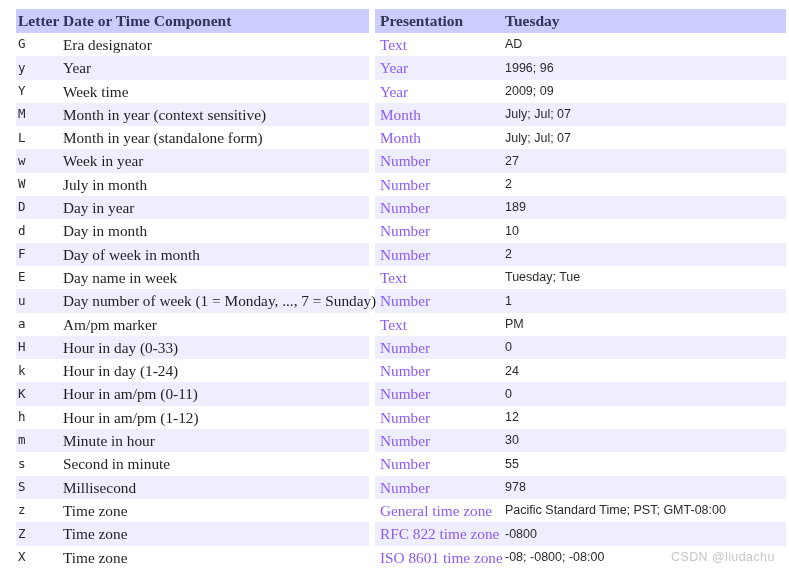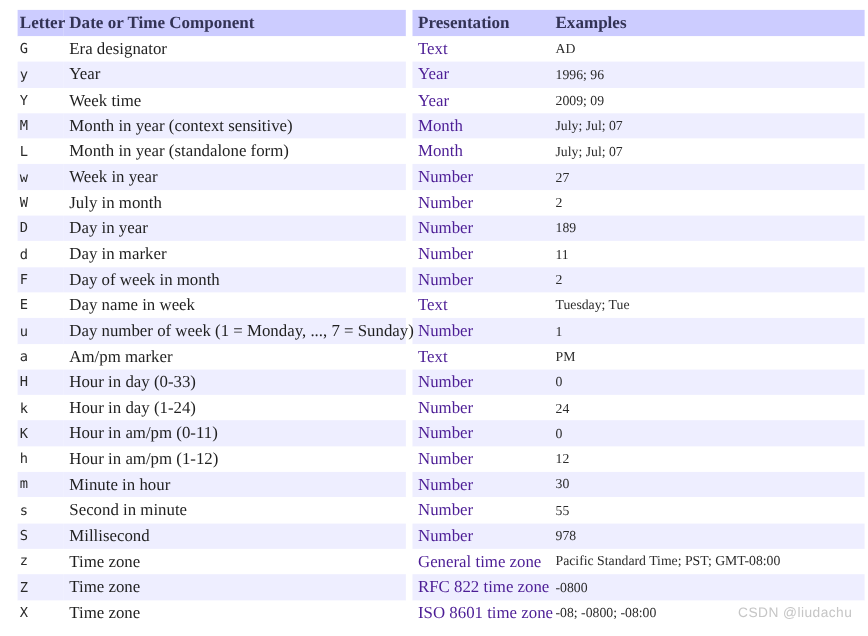--- a/index.html
+++ b/index.html
@@ -86,25 +86,25 @@
   }
   td.c-desc {
     font-family: "Liberation Serif", serif;
     font-size: 15.3px;
     color: #1f1f1f;
     white-space: nowrap;
   }
   td.c-pres {
     font-family: "Liberation Serif", serif;
     font-size: 15.3px;
-    color: #4c1d95;
+    color: #8b5cf6;
     white-space: nowrap;
   }
   td.c-ex {
-    font-family: Liberation Serif, serif;
+    font-family: Liberation Sans, sans-serif;
     font-size: 12.5px;
     color: #2b2b2b;
     white-space: nowrap;
   }
 
   
   #doc-table col.col-gap1 { width: 6px; }
   #doc-table td.c-gap, #doc-table th.h-gap {
     background: #ffffff !important;
   }
@@ -130,21 +130,21 @@
     <col class="col-gap1">
     <col class="col-pres">
     <col class="col-ex">
   </colgroup>
   <thead>
     <tr>
       <th class="h-letter"><span class="cellpad">Letter</span></th>
       <th class="h-desc"><span class="cellpad">Date or Time Component</span></th>
       <th class="h-gap"></th>
       <th class="h-pres"><span class="cellpad">Presentation</span></th>
-      <th class="h-ex"><span class="cellpad">Examples</span></th>
+      <th class="h-ex"><span class="cellpad">Tuesday</span></th>
     </tr>
   </thead>
   <tbody id="table-body">
       <tr>
         <td class="c-letter">
           <span class="cellpad">G</span>
         </td>
         <td class="c-desc">
           <span class="cellpad">Era designator</span>
         </td>
@@ -259,28 +259,28 @@
         </td>
         <td class="c-ex">
           <span class="cellpad">189</span>
         </td>
       </tr>
       <tr>
         <td class="c-letter">
           <span class="cellpad">d</span>
         </td>
         <td class="c-desc">
-          <span class="cellpad">Day in marker</span>
-        </td>
-        <td class="c-gap"></td>
-        <td class="c-pres">
-          <span class="cellpad">Number</span>
-        </td>
-        <td class="c-ex">
-          <span class="cellpad">11</span>
+          <span class="cellpad">Day in month</span>
+        </td>
+        <td class="c-gap"></td>
+        <td class="c-pres">
+          <span class="cellpad">Number</span>
+        </td>
+        <td class="c-ex">
+          <span class="cellpad">10</span>
         </td>
       </tr>
       <tr>
         <td class="c-letter">
           <span class="cellpad">F</span>
         </td>
         <td class="c-desc">
           <span class="cellpad">Day of week in month</span>
         </td>
         <td class="c-gap"></td>

